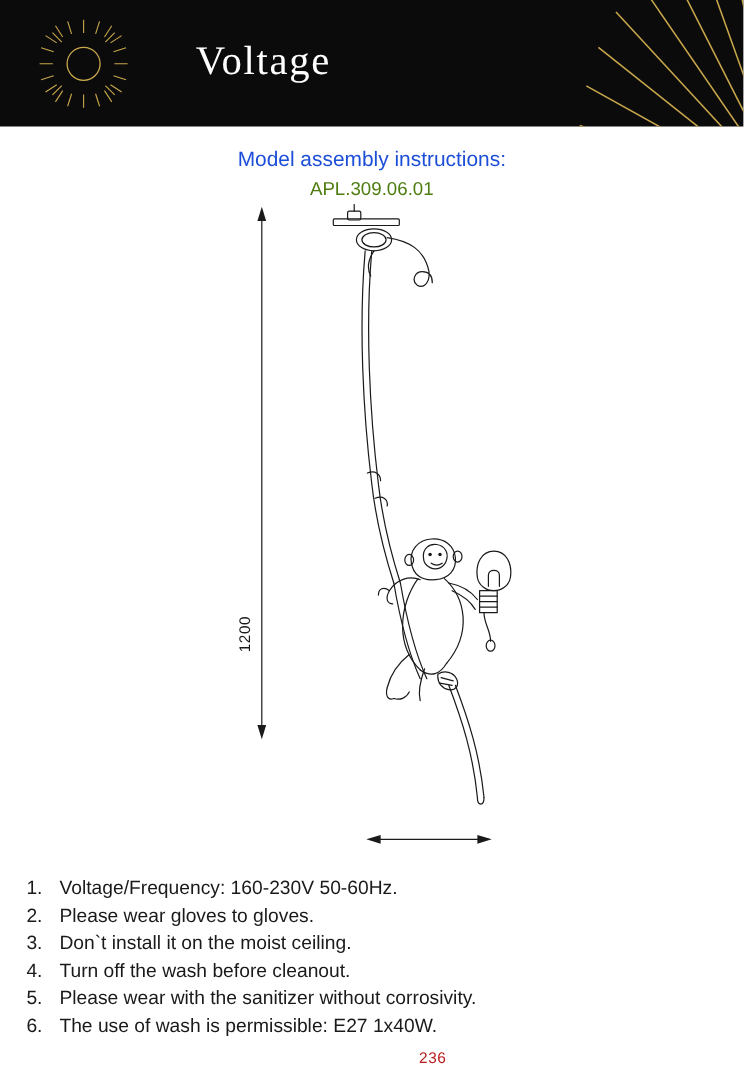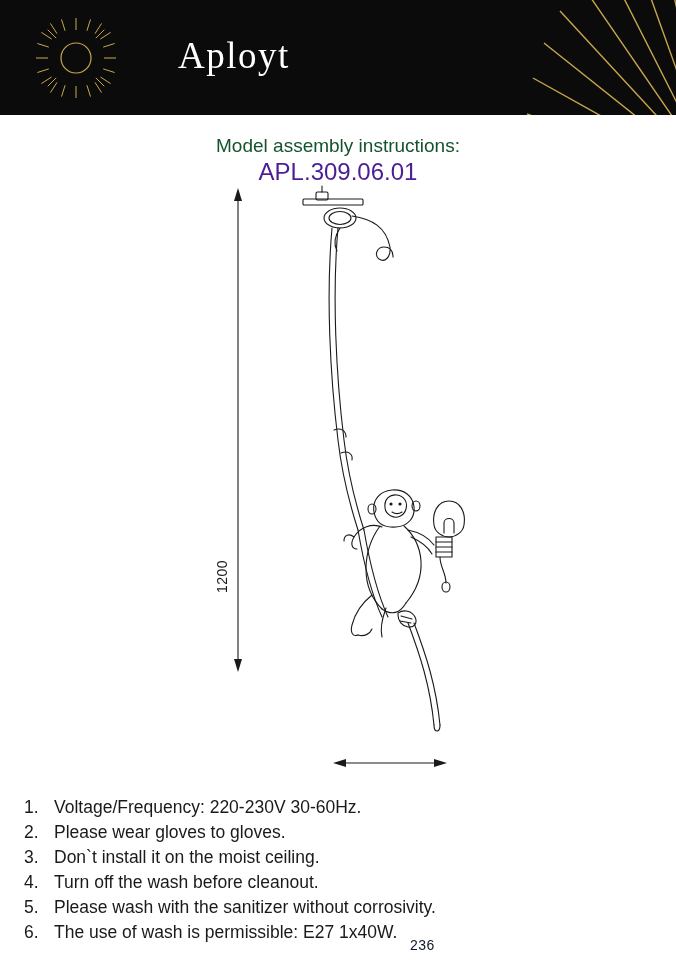--- a/index.html
+++ b/index.html
@@ -49,26 +49,26 @@
     font-weight: 400;
   }
 
   
   .title-block {
     text-align: center;
     margin-top: 18px;
   }
   .title-line1 {
     font-size: 19px;
-    color: #14532d;
+    color: #1d4ed8;
     line-height: 26px;
   }
   .title-line2 {
-    font-size: 24px;
-    color: #4c1d95;
+    font-size: 17px;
+    color: #4d7c0f;
     line-height: 26px;
   }
 
   
   .drawing {
     position: relative;
     width: 676px;
     height: 585px;
   }
   .drawing svg {
@@ -82,25 +82,24 @@
     top: 408px;
     font-size: 14px;
     letter-spacing: 0.5px;
     transform: rotate(-90deg);
     transform-origin: left top;
     color: #1a1a1a;
   }
   .dim-h-label {
     position: absolute;
     left: 381px;
-    top: 752px;
+    top: 768px;
     font-size: 14px;
     letter-spacing: 0.5px;
-    color: #0f172a;
-    margin-left: 29px;
+    color: #b91c1c;
   }
 
   
   .instructions {
     position: absolute;
     left: 0;
     top: 795px;
     width: 676px;
   }
   .instr-row {
@@ -164,21 +163,21 @@
       <line x1="330" y1="330" x2="194" y2="132"></line>
       <line x1="330" y1="330" x2="174" y2="161"></line>
       <line x1="330" y1="330" x2="158" y2="193"></line>
       <line x1="330" y1="330" x2="147" y2="228"></line>
       <line x1="330" y1="330" x2="141" y2="264"></line>
       <line x1="330" y1="330" x2="140" y2="300"></line>
       <line x1="330" y1="330" x2="140" y2="330"></line>
     </g>
   </svg>
 
-  <div class="brand">Aployt</div>
+  <div class="brand">Voltage</div>
 </div>
 
 <div class="title-block">
   <div class="title-line1">Model assembly instructions:</div>
   <div class="title-line2">APL.309.06.01</div>
 </div>
 
 <div class="drawing">
   <svg width="676" height="585" viewBox="0 0 676 585">
     <g stroke="#1a1a1a" fill="none" stroke-width="1.1" stroke-linecap="round" stroke-linejoin="round">
@@ -257,35 +256,35 @@
     </g>
   </svg>
 
   <div class="dim-v-label">1200</div>
   <div class="dim-h-label">236</div>
 </div>
 
 <div class="instructions">
   <div class="instr-row">
     <span class="instr-num">1.</span>
-    <span class="instr-text">Voltage/Frequency: 220-230V 30-60Hz.</span>
+    <span class="instr-text">Voltage/Frequency: 160-230V 50-60Hz.</span>
   </div>
   <div class="instr-row">
     <span class="instr-num">2.</span>
     <span class="instr-text">Please wear gloves to gloves.</span>
   </div>
   <div class="instr-row">
     <span class="instr-num">3.</span>
     <span class="instr-text">Don`t install it on the moist ceiling.</span>
   </div>
   <div class="instr-row">
     <span class="instr-num">4.</span>
     <span class="instr-text">Turn off the wash before cleanout.</span>
   </div>
   <div class="instr-row">
     <span class="instr-num">5.</span>
-    <span class="instr-text">Please wash with the sanitizer without corrosivity.</span>
+    <span class="instr-text">Please wear with the sanitizer without corrosivity.</span>
   </div>
   <div class="instr-row">
     <span class="instr-num">6.</span>
     <span class="instr-text">The use of wash is permissible: E27 1x40W.</span>
   </div>
 </div>
 
 </body></html>

